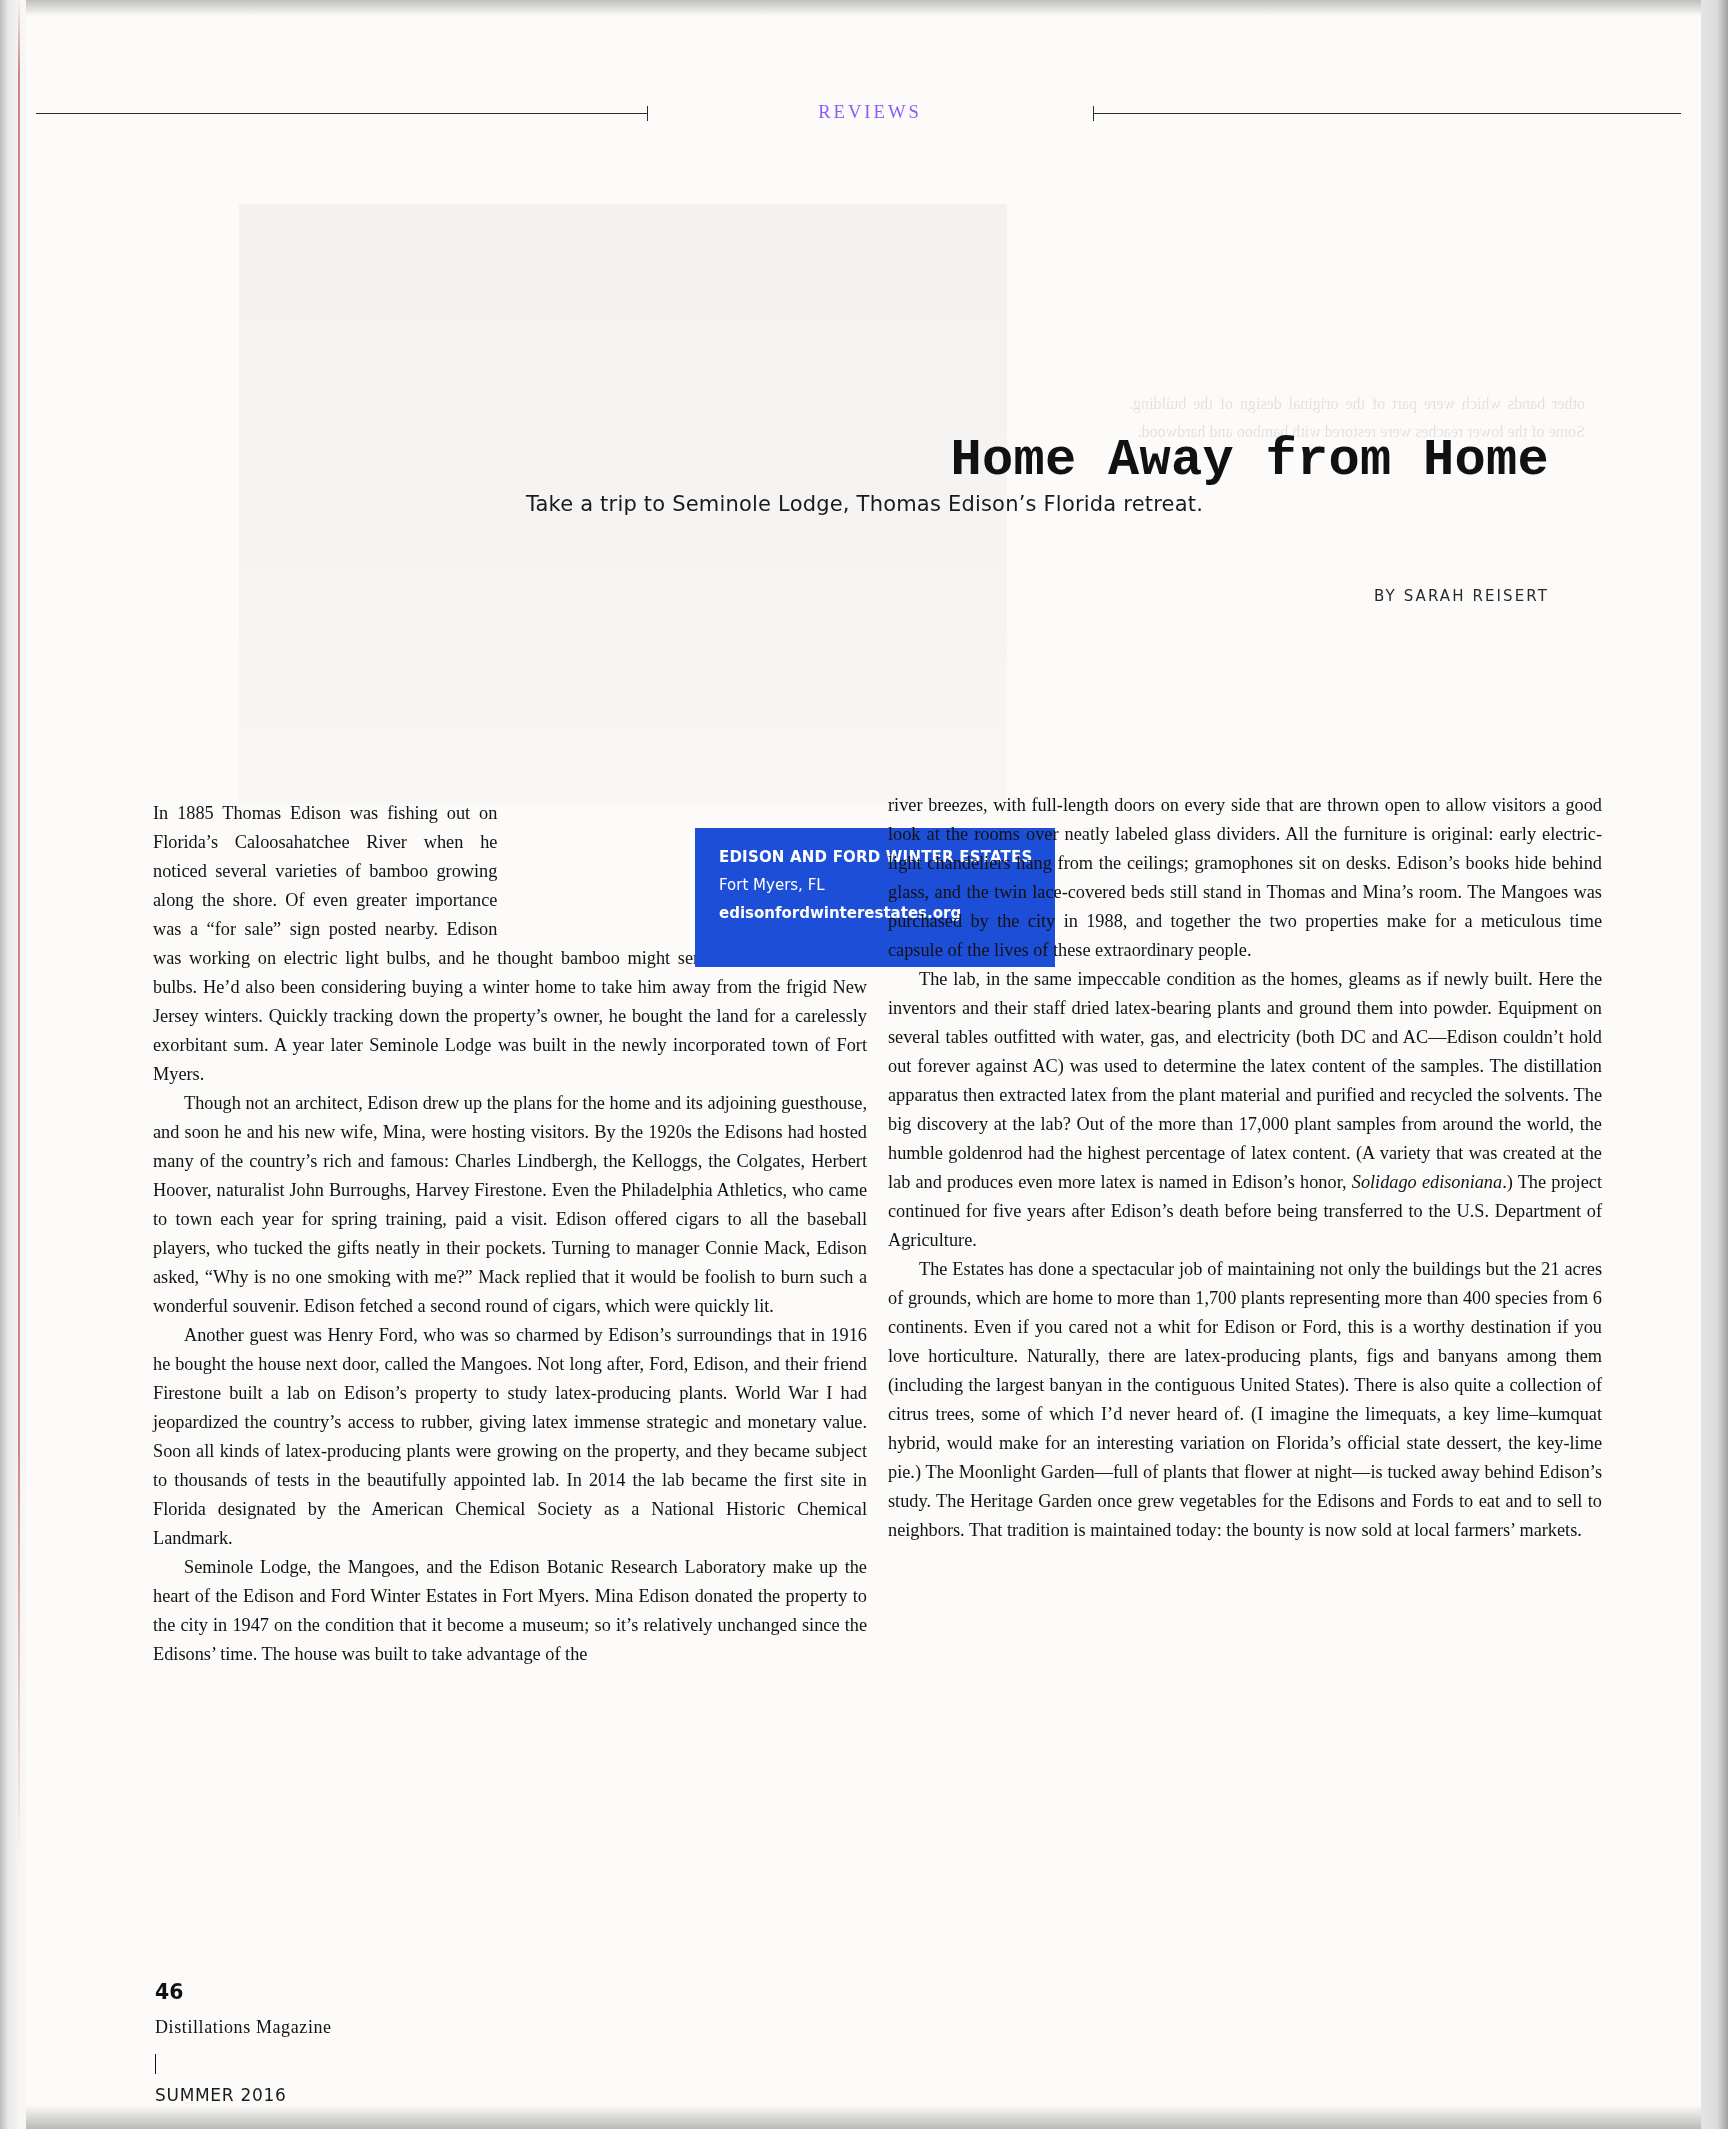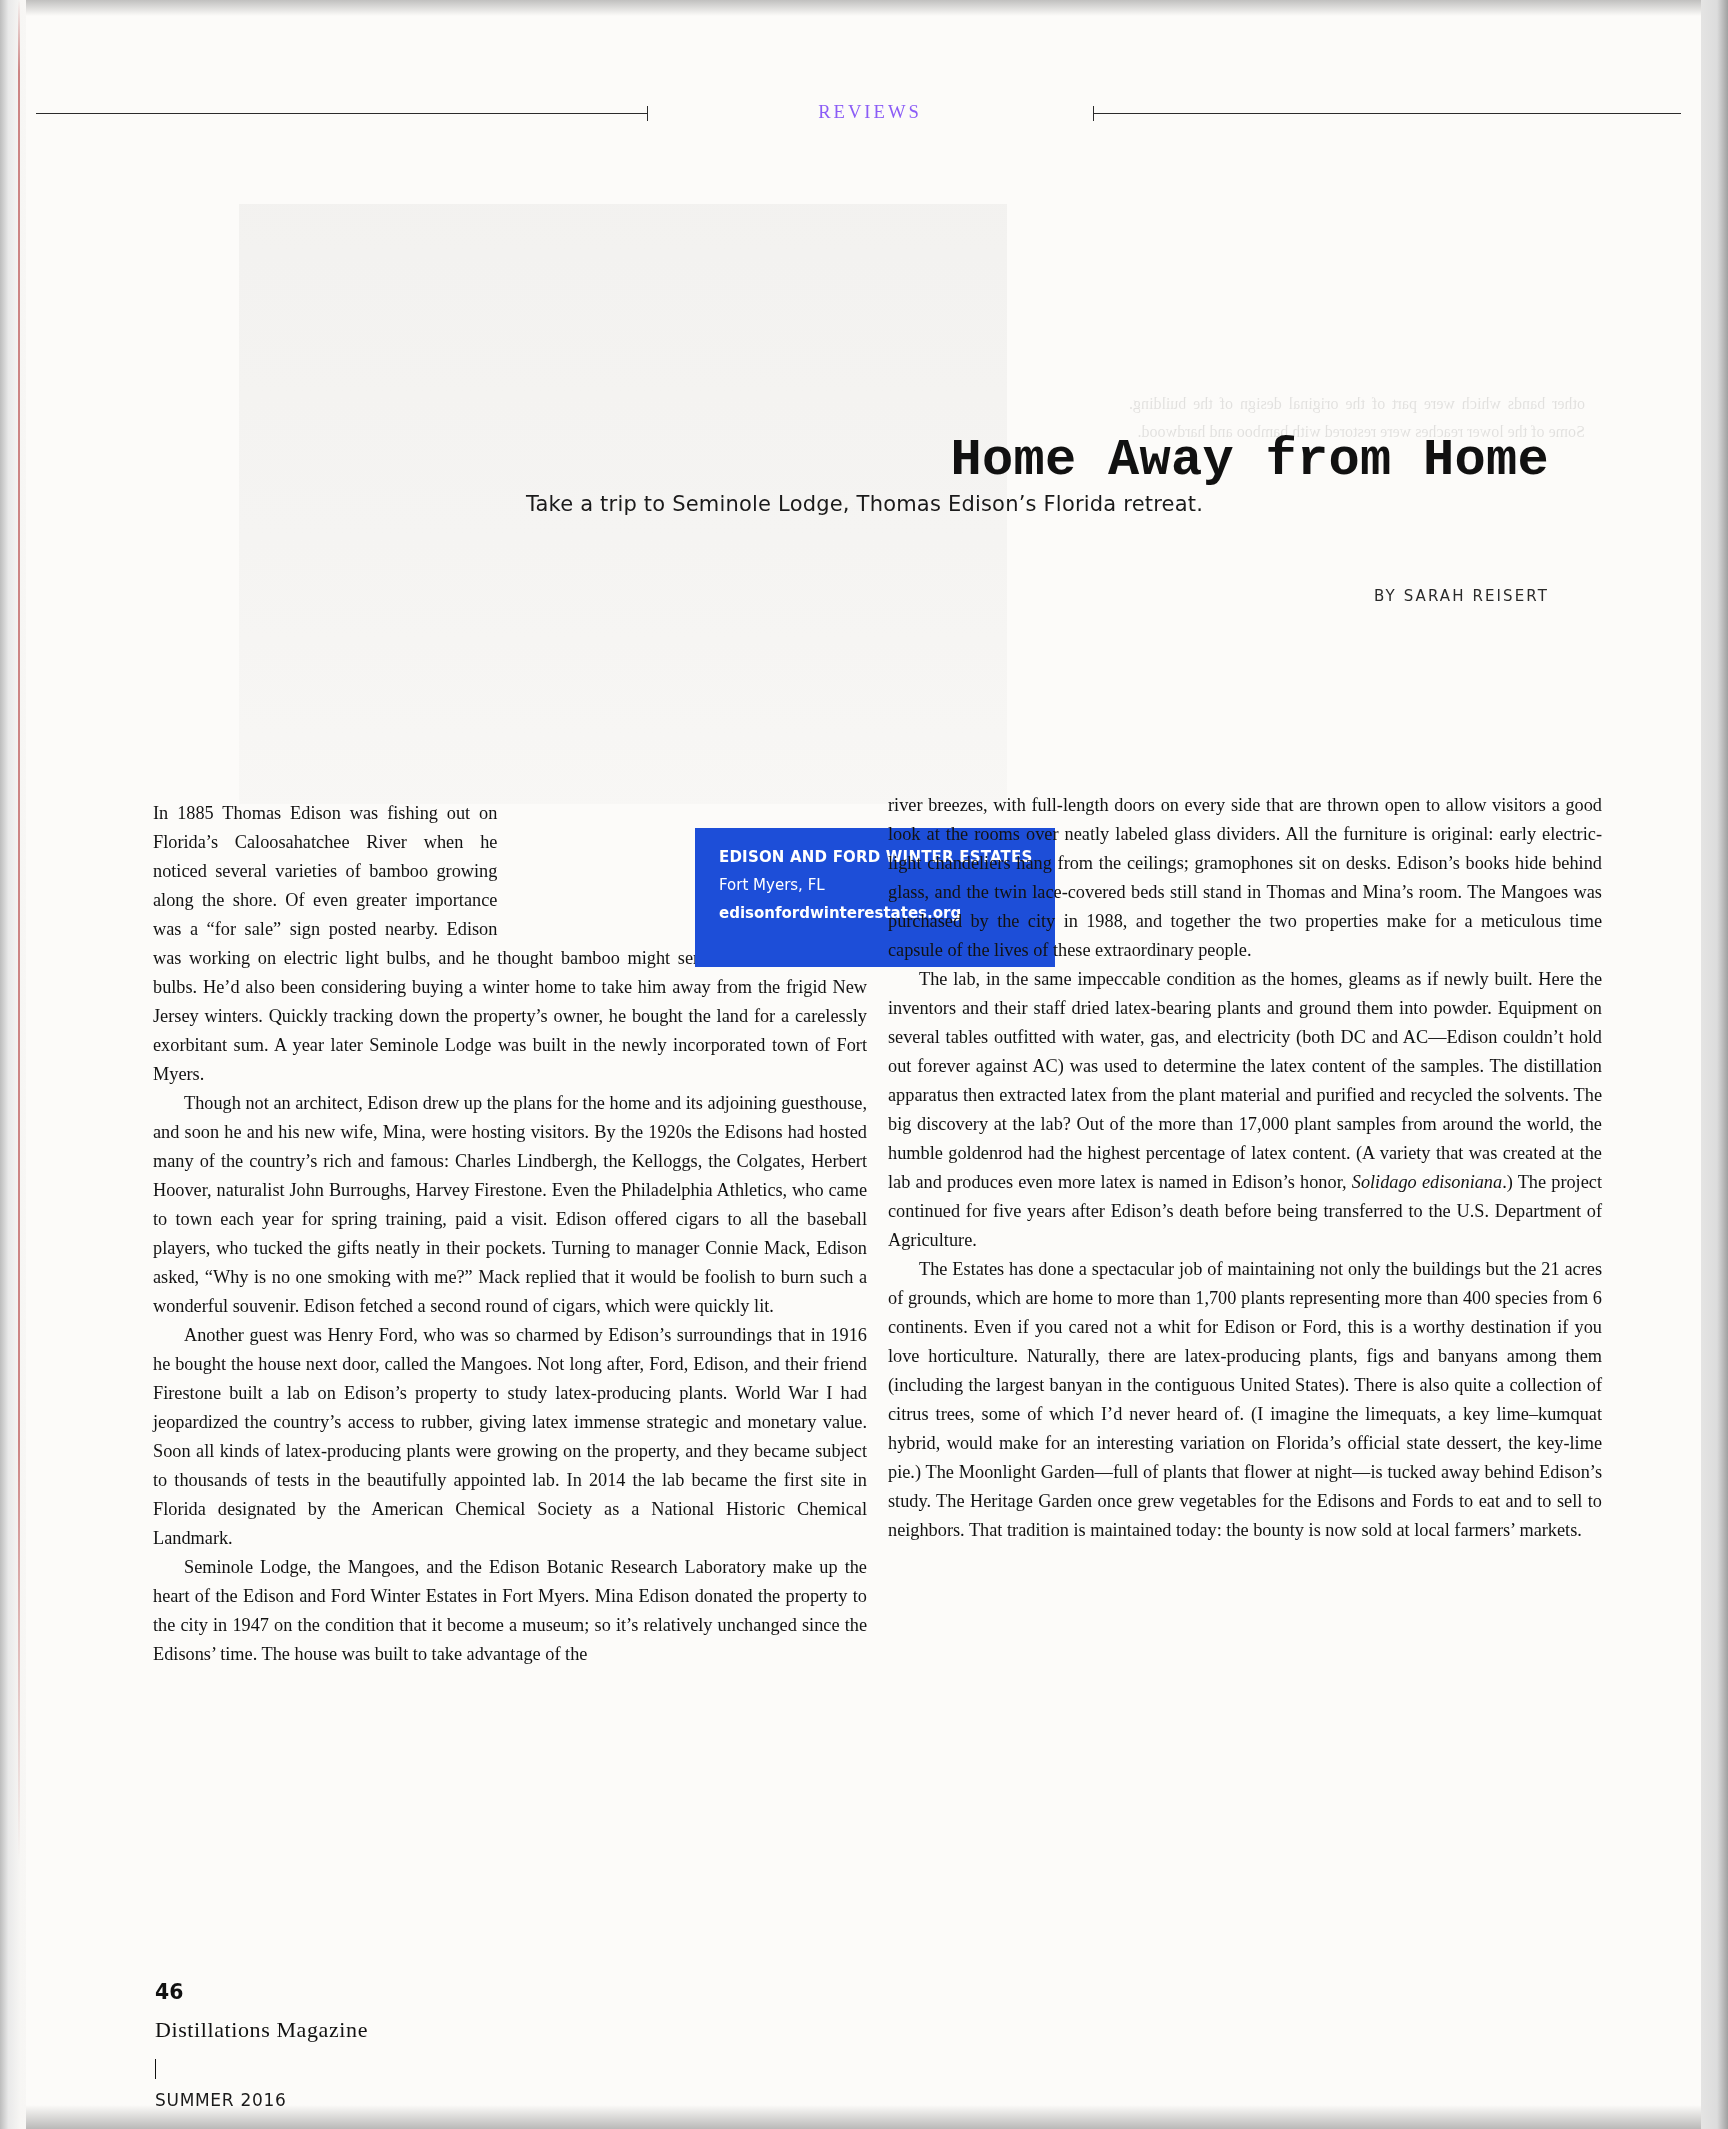--- a/index.html
+++ b/index.html
@@ -213,21 +213,21 @@
     flex-direction: column;
   }
   .footer .pageno {
     font-family: "DejaVu Sans", sans-serif;
     font-size: 20.4px;
     font-weight: 700;
     color: #111;
   }
   .footer .mag {
     font-family: "Liberation Serif", serif;
-    font-size: 22px;
+    font-size: 18px;
     letter-spacing: 0.6px;
     color: #111;
   }
   .footer .bar {
     display: inline-block;
     width: 1.2px;
     height: 20.4px;
     background: #111;
     position: relative;
     top: 2.4px;

